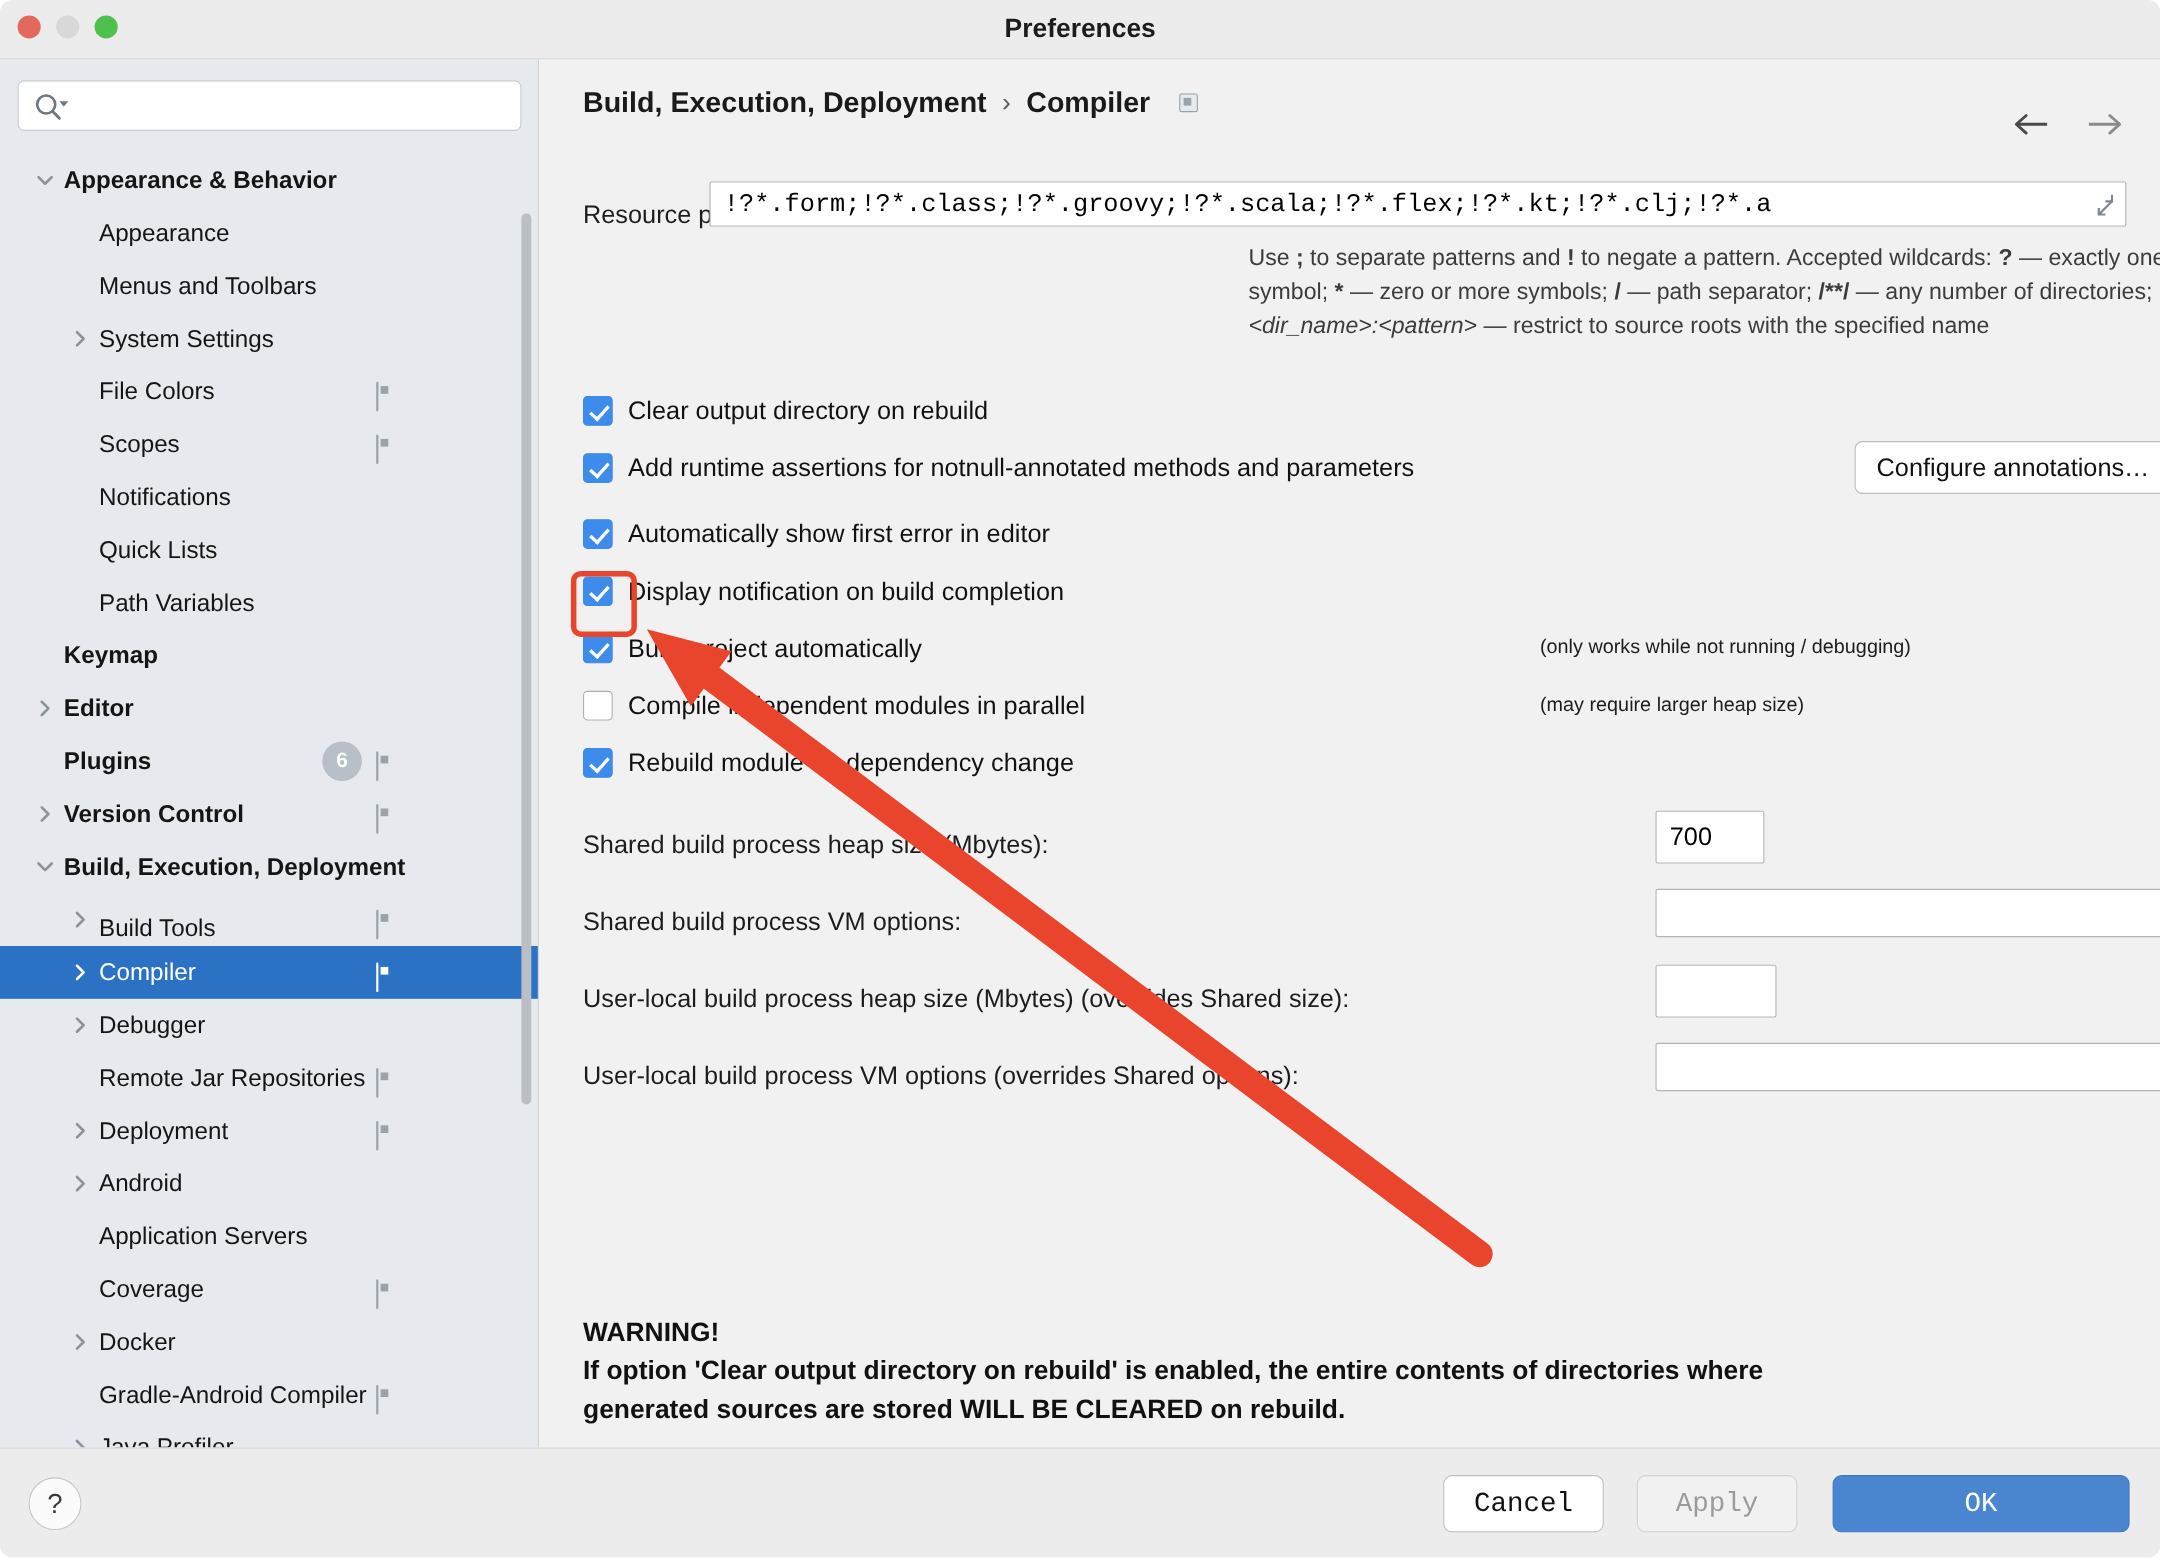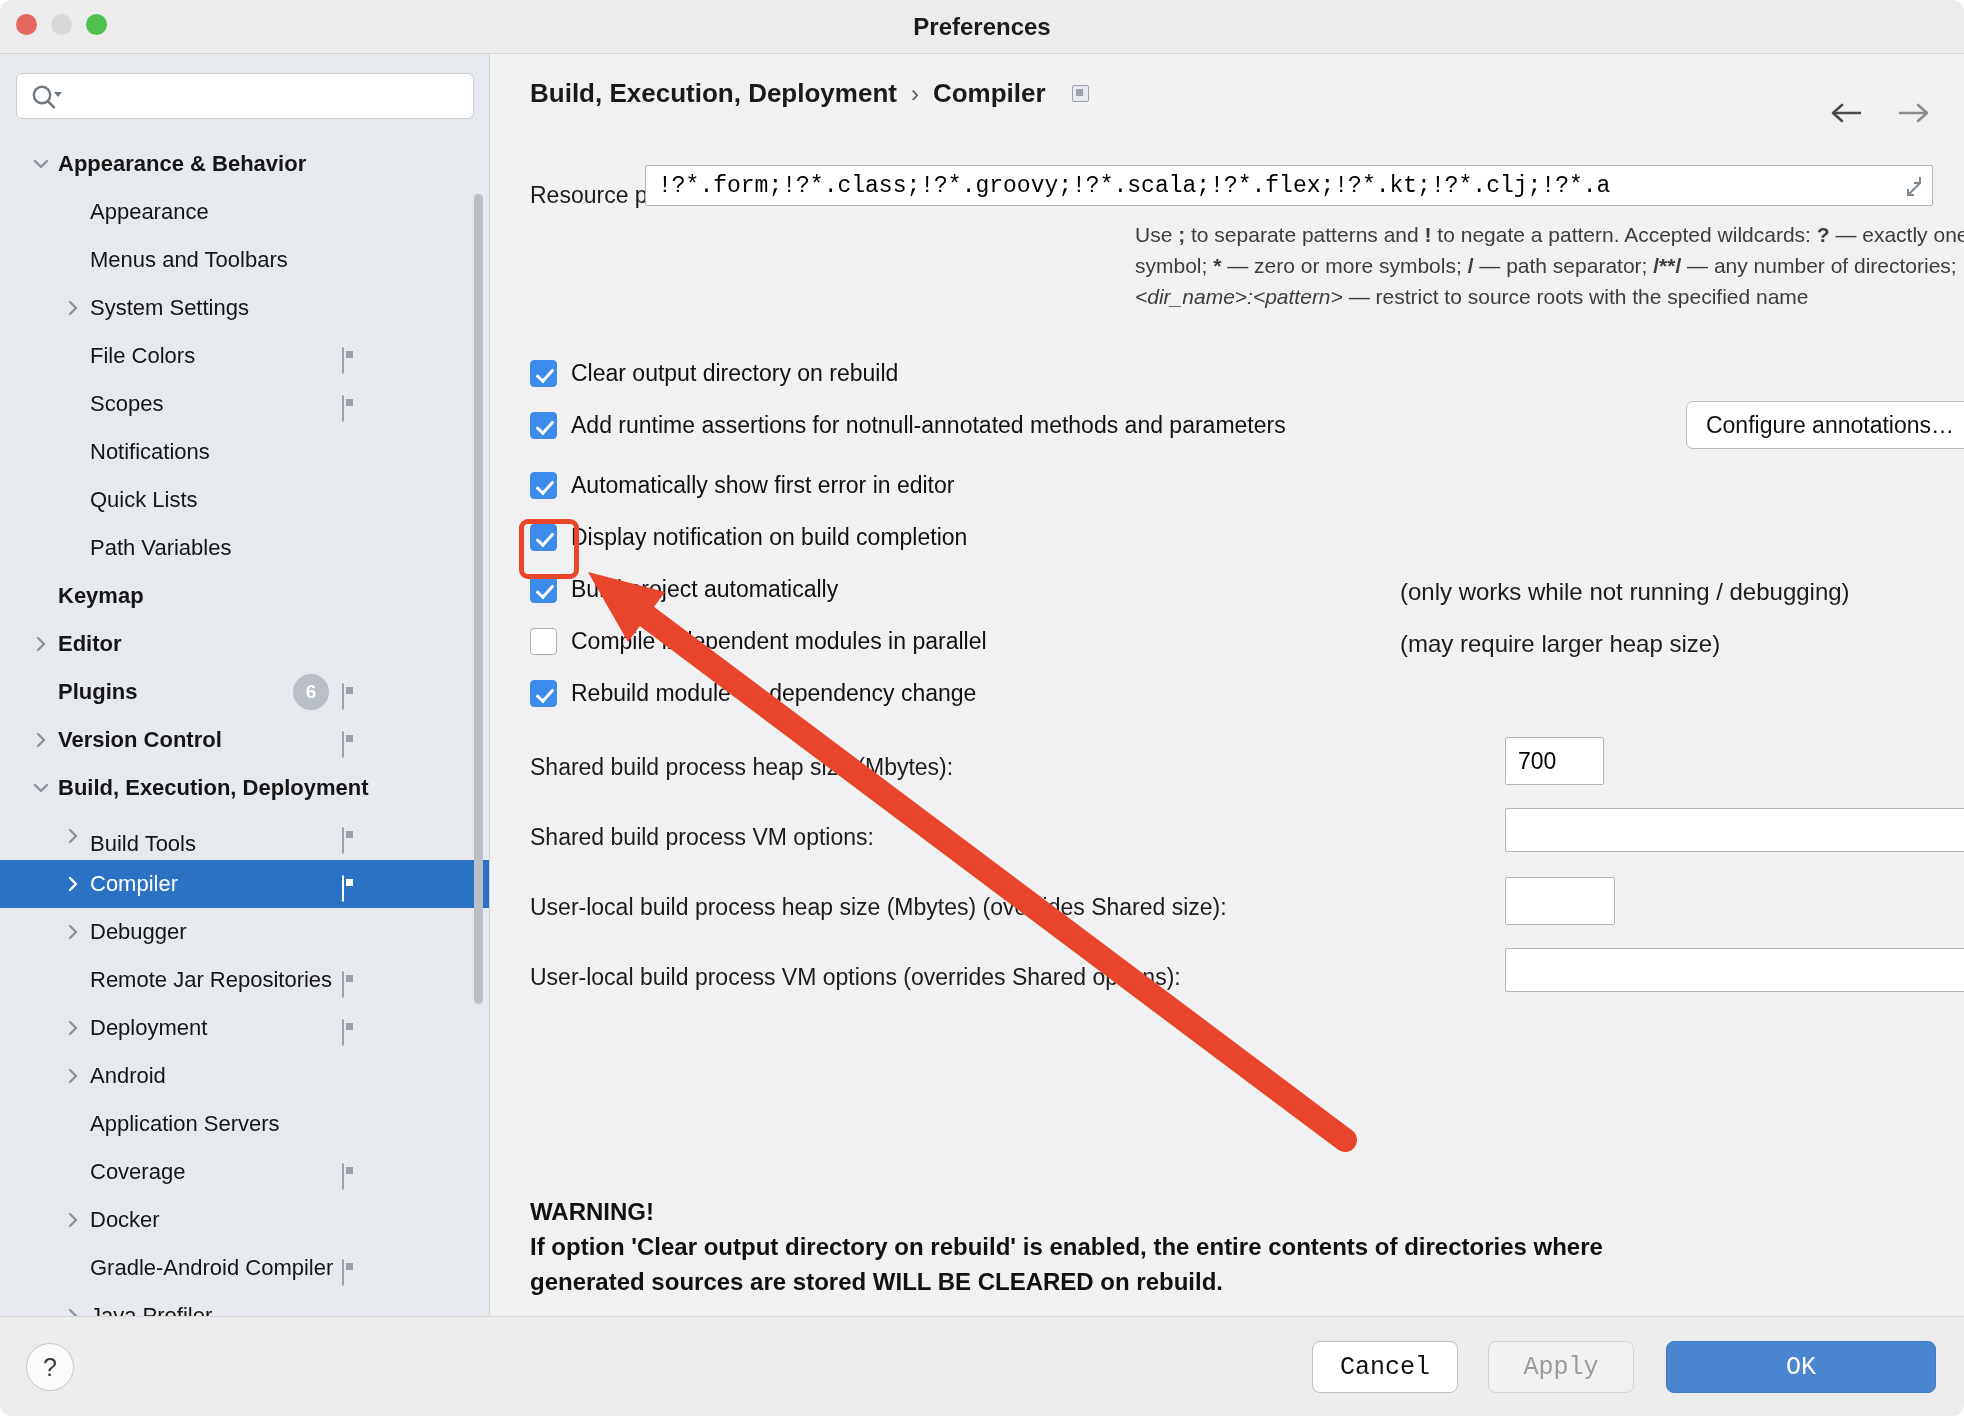--- a/index.html
+++ b/index.html
@@ -176,21 +176,21 @@
   .cbox.on::after {
     content: ""; position: absolute;
     left: 9px; top: 4px; width: 7px; height: 14px;
     border: solid #ffffff; border-width: 0 3px 3px 0;
     transform: rotate(42deg);
   }
   .cblabel {
     margin-left: 14px; font-size: 23px; color: #111; white-space: nowrap;
   }
   .side-note {
-    position: absolute; font-size: 24px; color: #1c1c1c; white-space: nowrap;
+    position: absolute; font-size: 18px; color: #1c1c1c; white-space: nowrap;
   }
 
   #configure-btn {
     position: absolute; left: 1196px; top: 347px;
     width: 288px; height: 48px;
     background: #ffffff; border: 1px solid #bdbdbd; border-radius: 7px;
     display: flex; align-items: center; justify-content: center;
     font-size: 23px; color: #111;
   }
 

